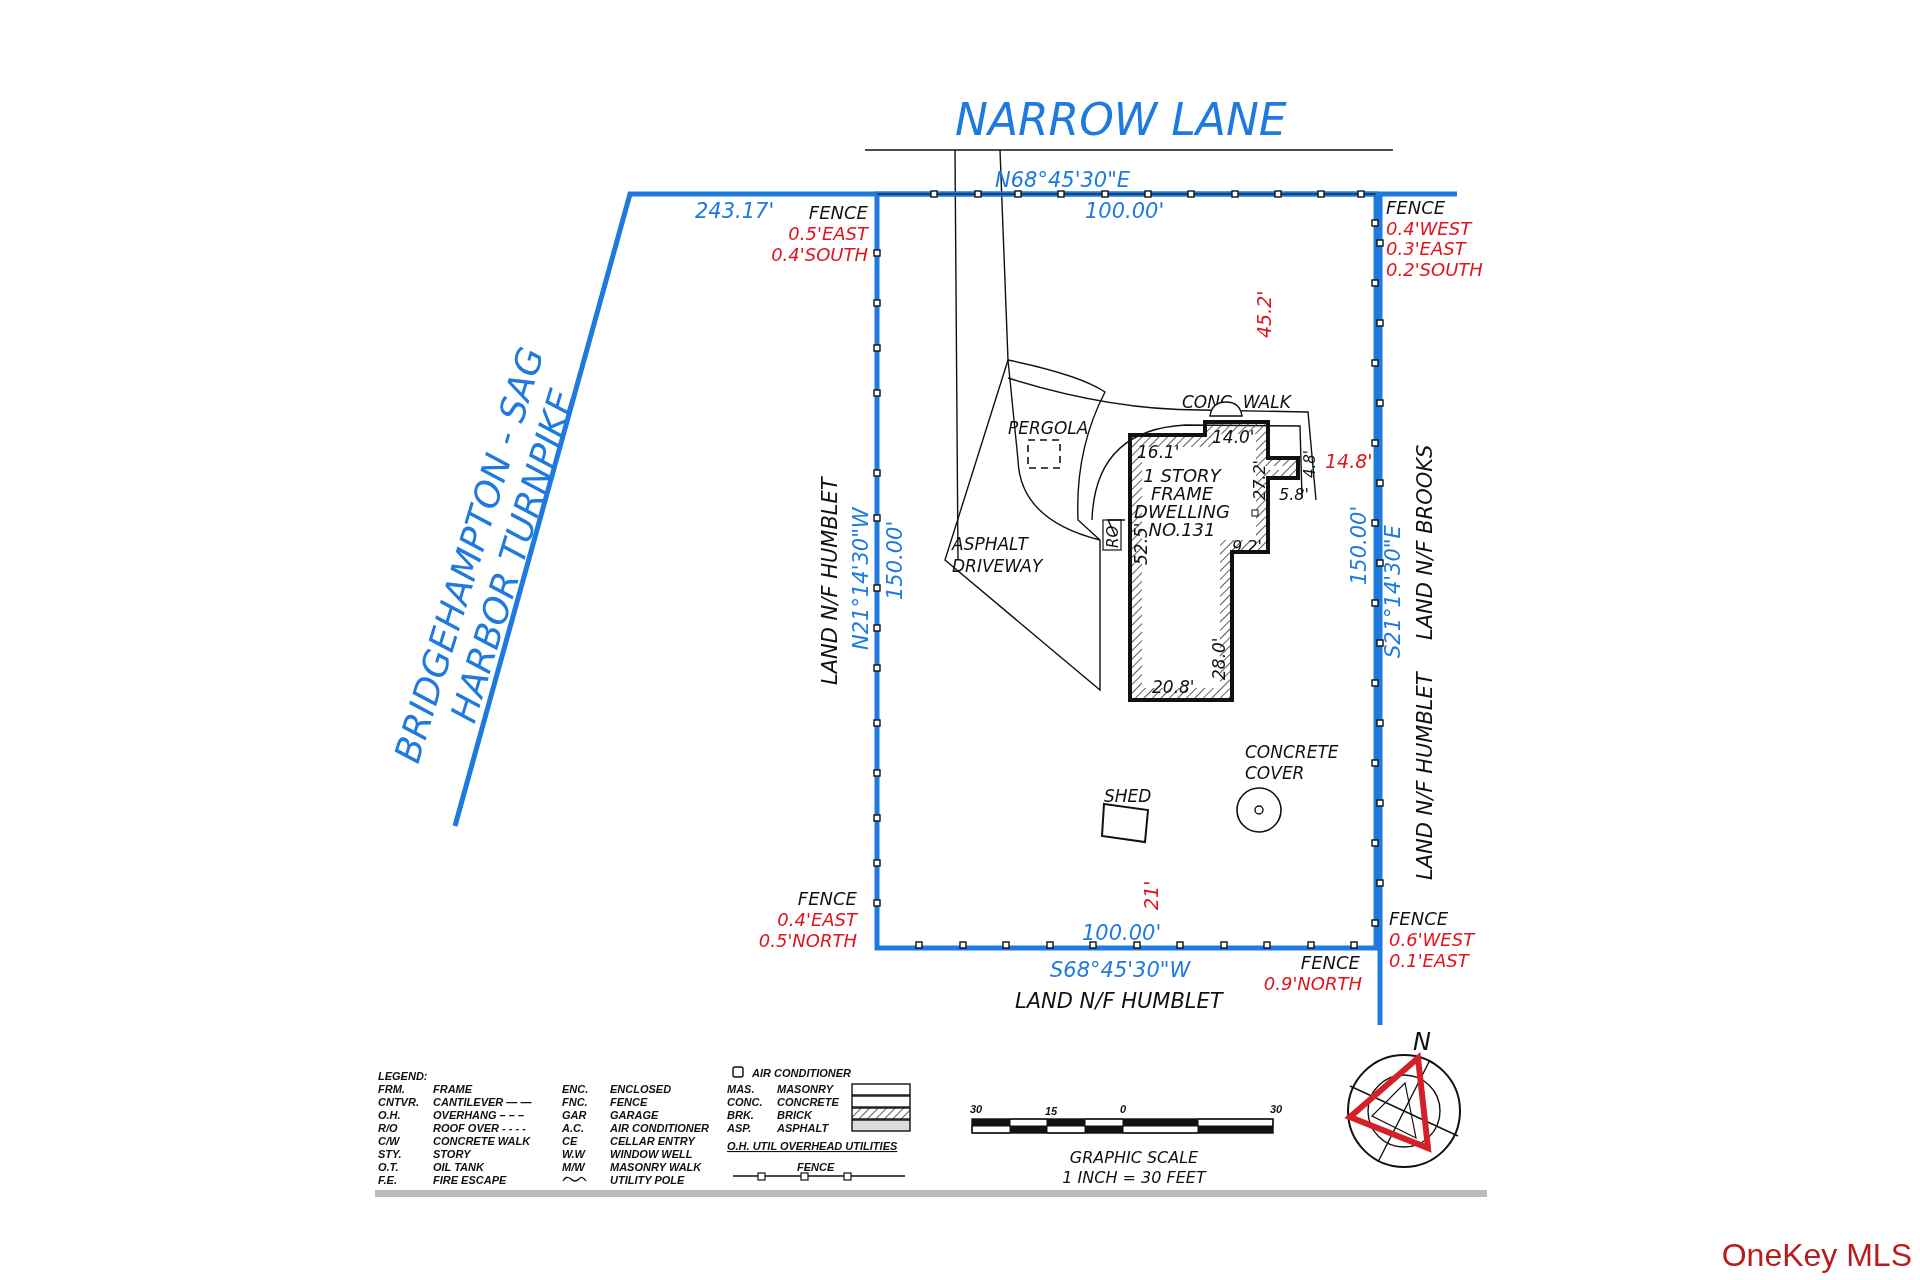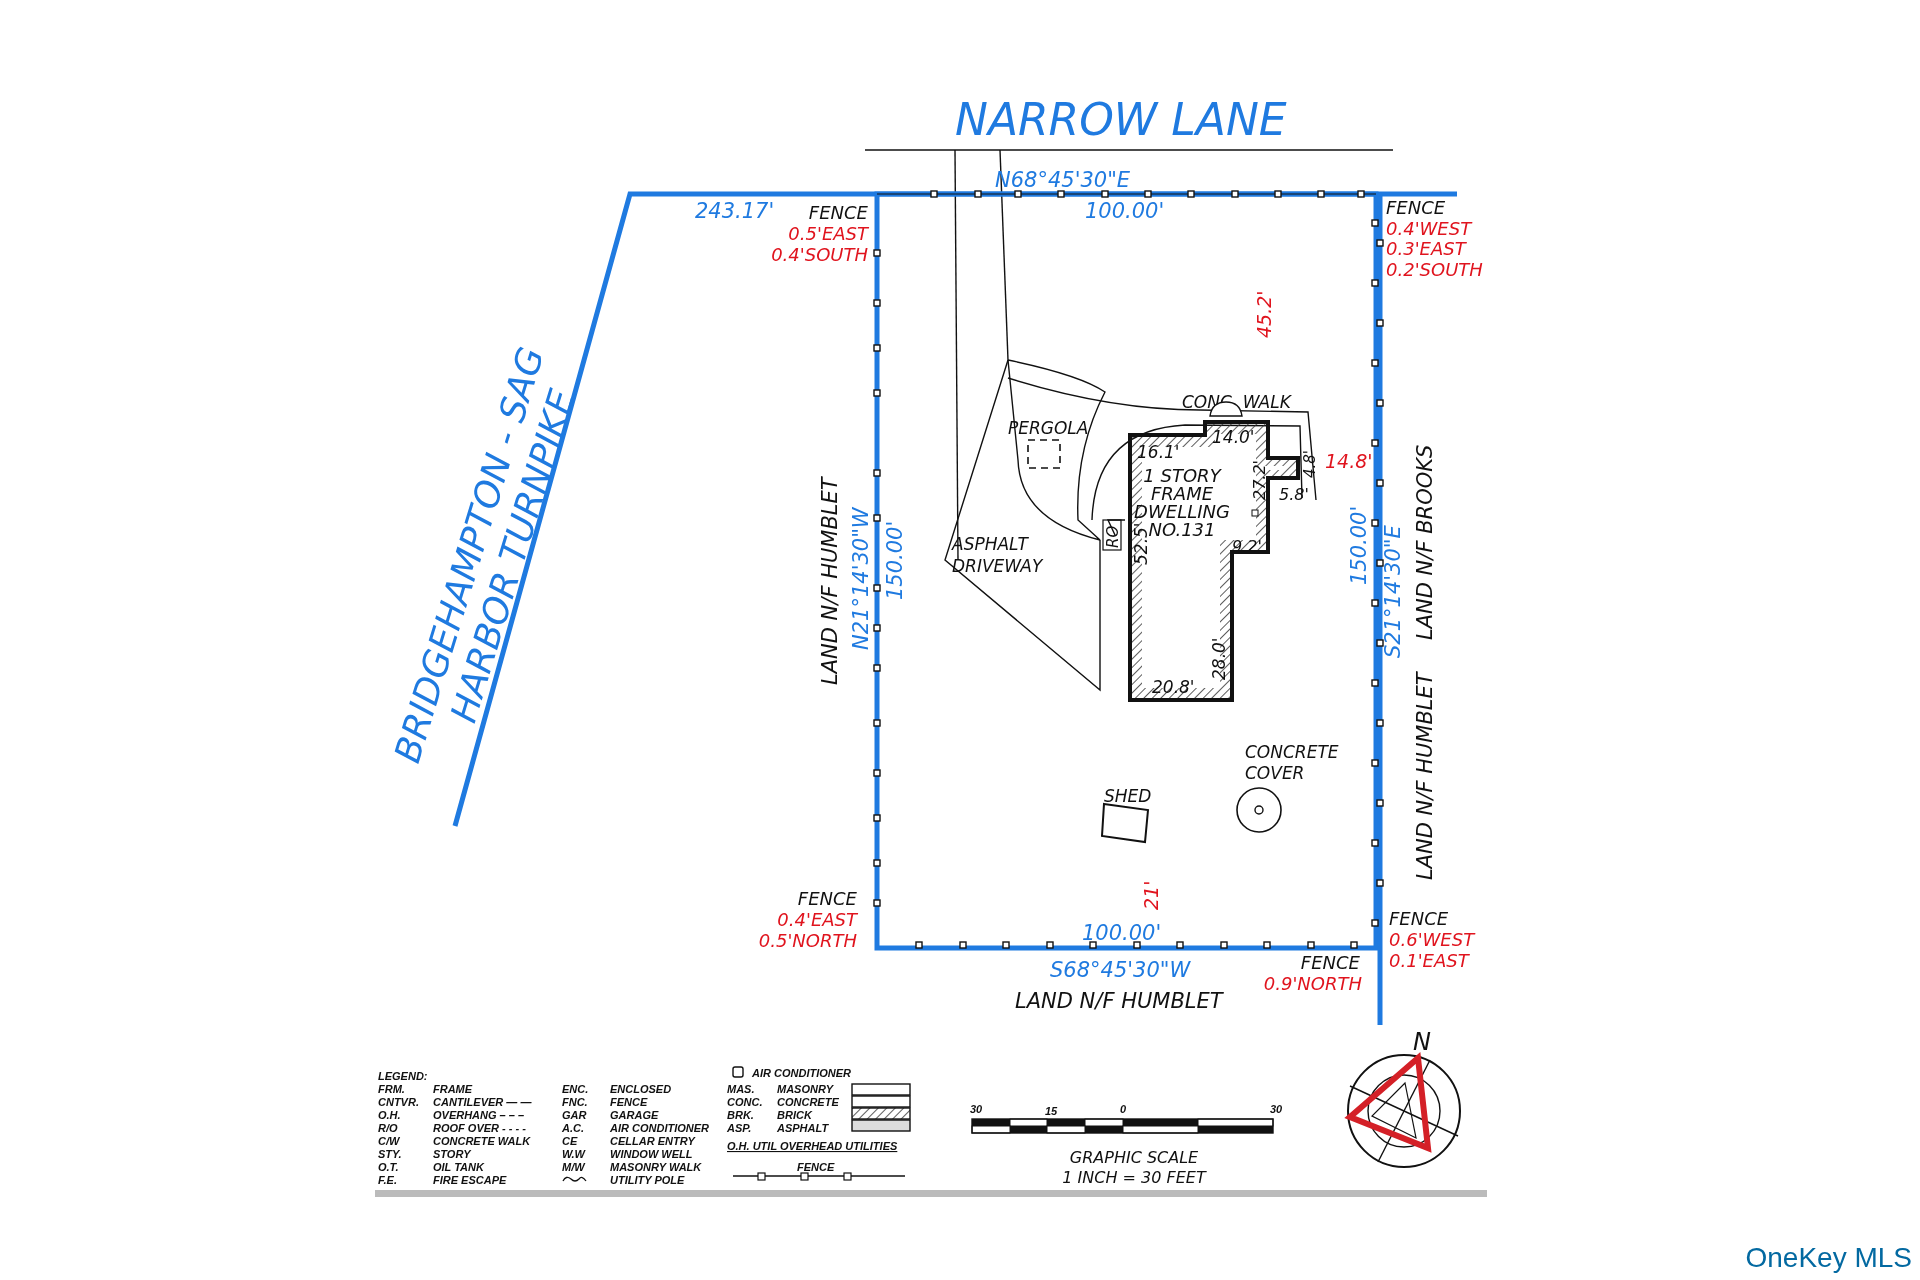--- a/index.html
+++ b/index.html
@@ -3,21 +3,21 @@
 <meta charset="utf-8">
 <style>
   html,body{margin:0;padding:0;background:#fff;}
   body{width:1920px;height:1280px;position:relative;overflow:hidden;font-family:"DejaVu Sans",sans-serif;}
   svg{position:absolute;left:0;top:0;}
   .t{font-family:"DejaVu Sans",sans-serif;font-style:italic;}
   .blue{fill:#1f7ae0;}
   .red{fill:#e0141e;}
   .blk{fill:#111;}
   .lg{font-family:"Liberation Sans",sans-serif;font-style:italic;font-weight:bold;font-size:11px;fill:#111;}
-  .wm{position:absolute;right:8px;bottom:6px;font-family:"Liberation Sans",sans-serif;font-size:28px;color:#0369a1;}
+  .wm{position:absolute;right:8px;bottom:6px;font-family:"Liberation Sans",sans-serif;font-size:32px;color:#b91c1c;}
 </style>
 </head>
 <body>
 
 <svg width="1920" height="1280" viewBox="0 0 1920 1280" xmlns="http://www.w3.org/2000/svg">
   <defs>
     <pattern id="hatch" width="6" height="6" patternUnits="userSpaceOnUse" patternTransform="rotate(45)">
       <line x1="0" y1="0" x2="0" y2="6" stroke="#333" stroke-width="1.6"></line>
     </pattern>
   </defs>

